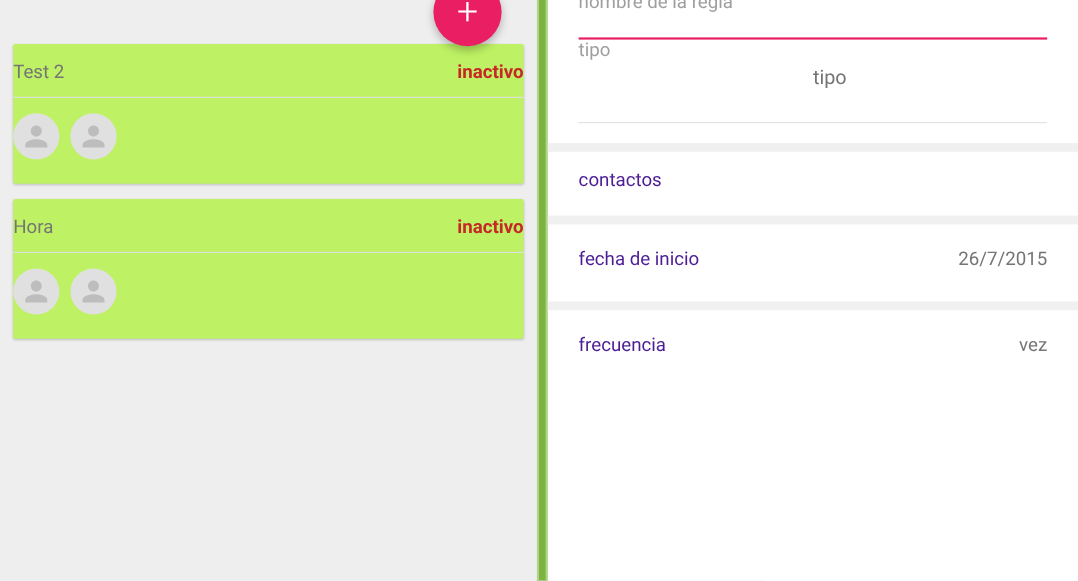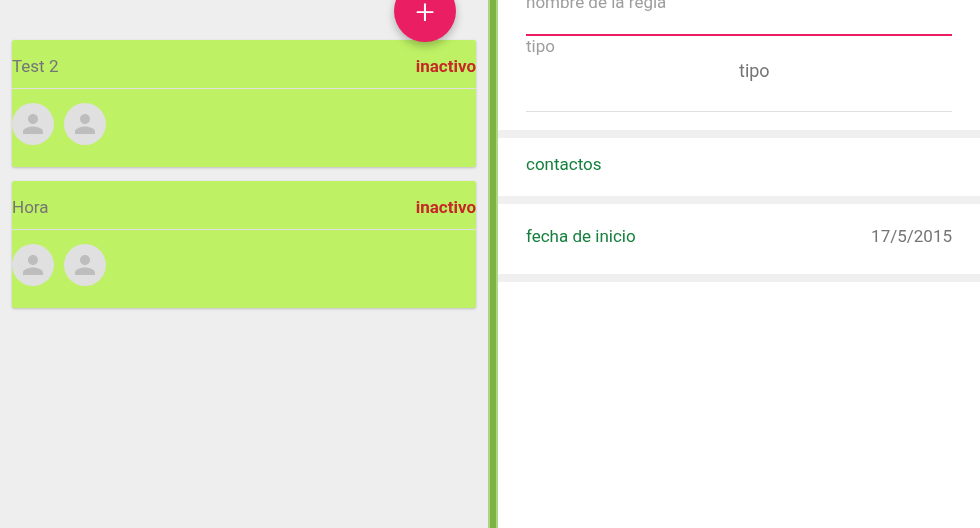--- a/index.html
+++ b/index.html
@@ -119,21 +119,21 @@
       margin-bottom: 8px;
       width: 100%;
     }
     .row {
       display: flex;
       justify-content: space-between;
       align-items: center;
       padding: 10px 0;
     }
     .row-label {
-      color: #15803d;
+      color: #4c1d95;
       font-size: 17px;
     }
     .row-value {
       color: #757575;
       font-size: 17px;
     }
     .msg-underline {
       height: 1px;
       background: #e0e0e0;
       margin-top: 30px;
@@ -226,18 +226,24 @@
 
   <div class="section">
     <div class="row" style="padding:4px 0;">
       <span class="row-label">contactos</span>
     </div>
   </div>
 
   <div class="section">
     <div class="row">
       <span class="row-label">fecha de inicio</span>
-      <span class="row-value">17/5/2015</span>
-    </div>
-  </div>
-
+      <span class="row-value">26/7/2015</span>
+    </div>
+  </div>
+
+  <div class="section" style="border-bottom:none;">
+    <div class="row">
+      <span class="row-label">frecuencia</span>
+      <span class="row-value">vez</span>
+    </div>
+  </div>
 
 </div>
 
 </body></html>

